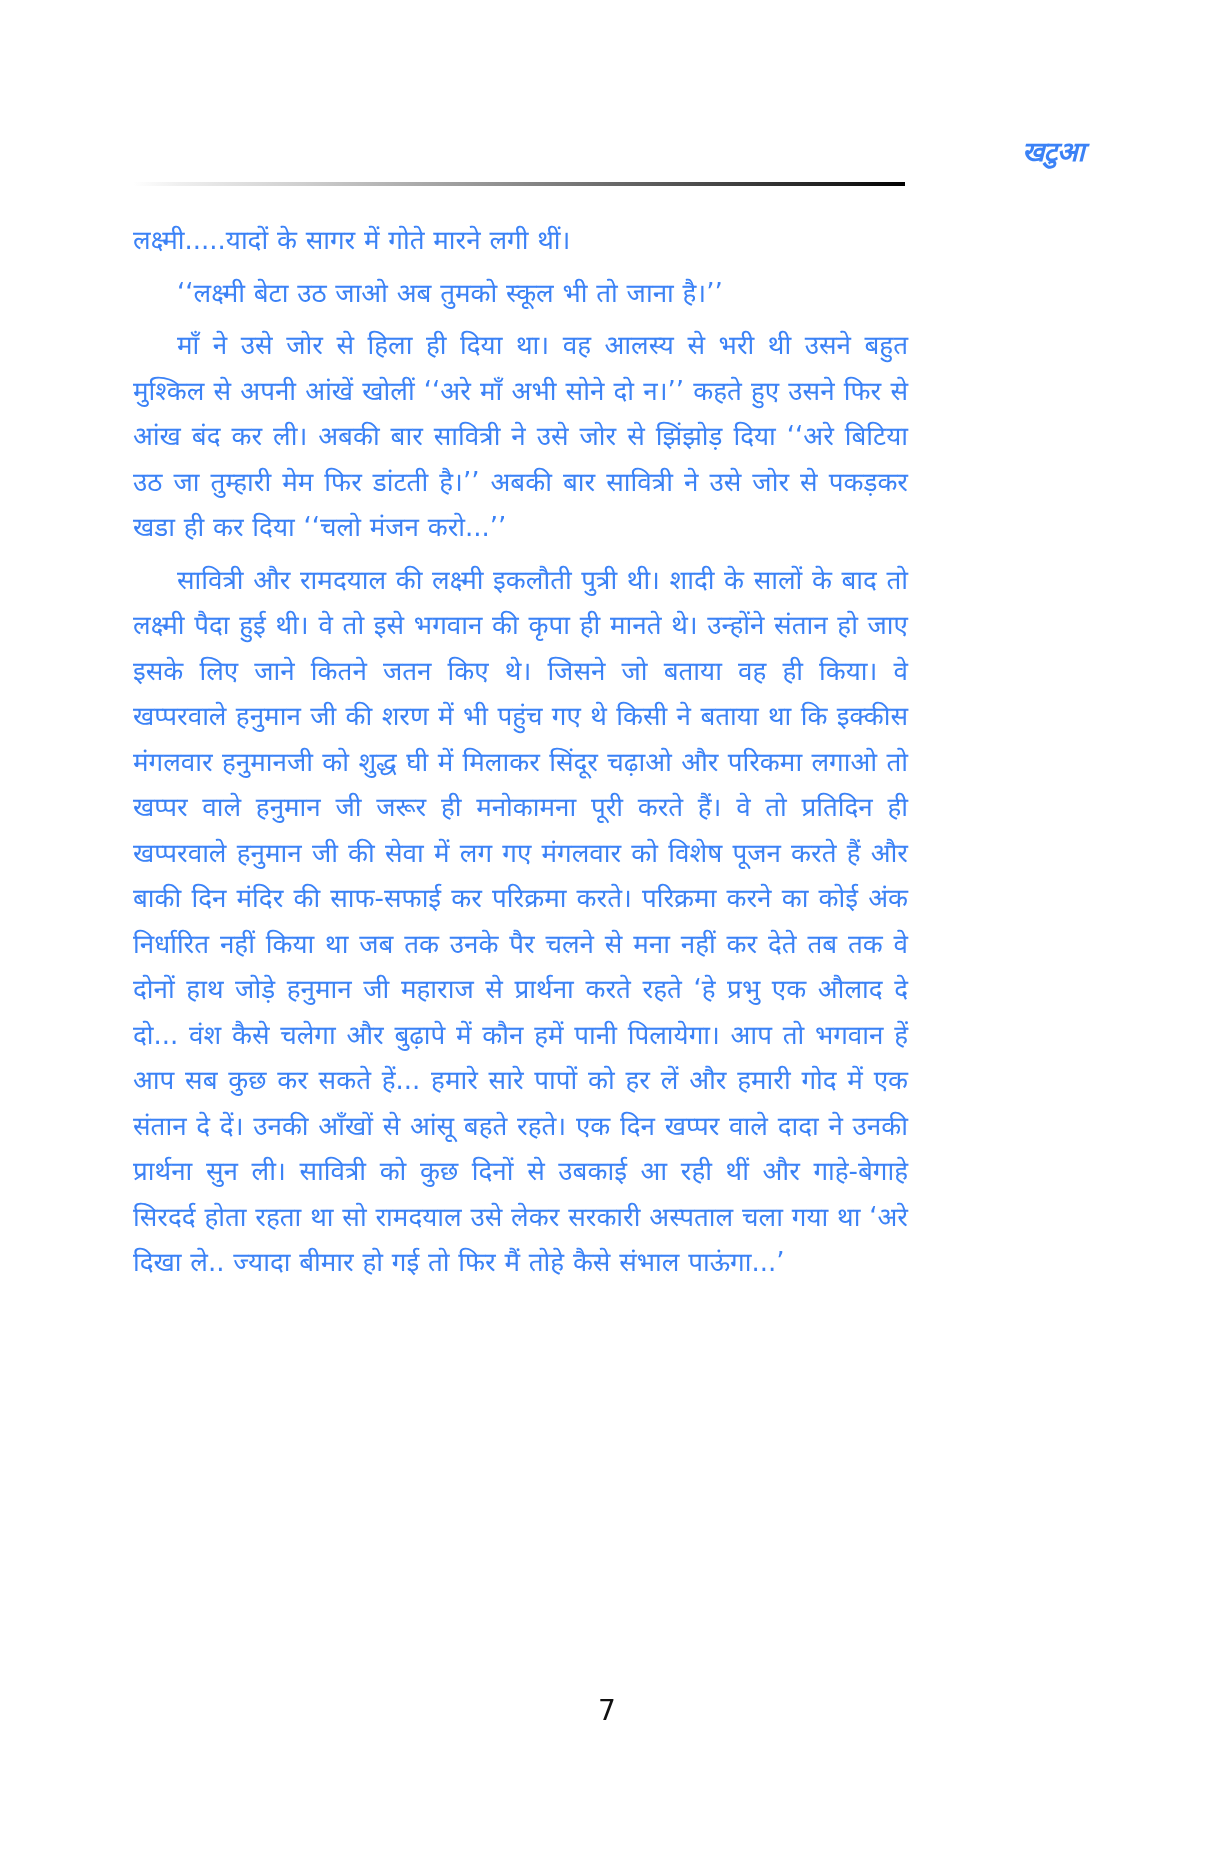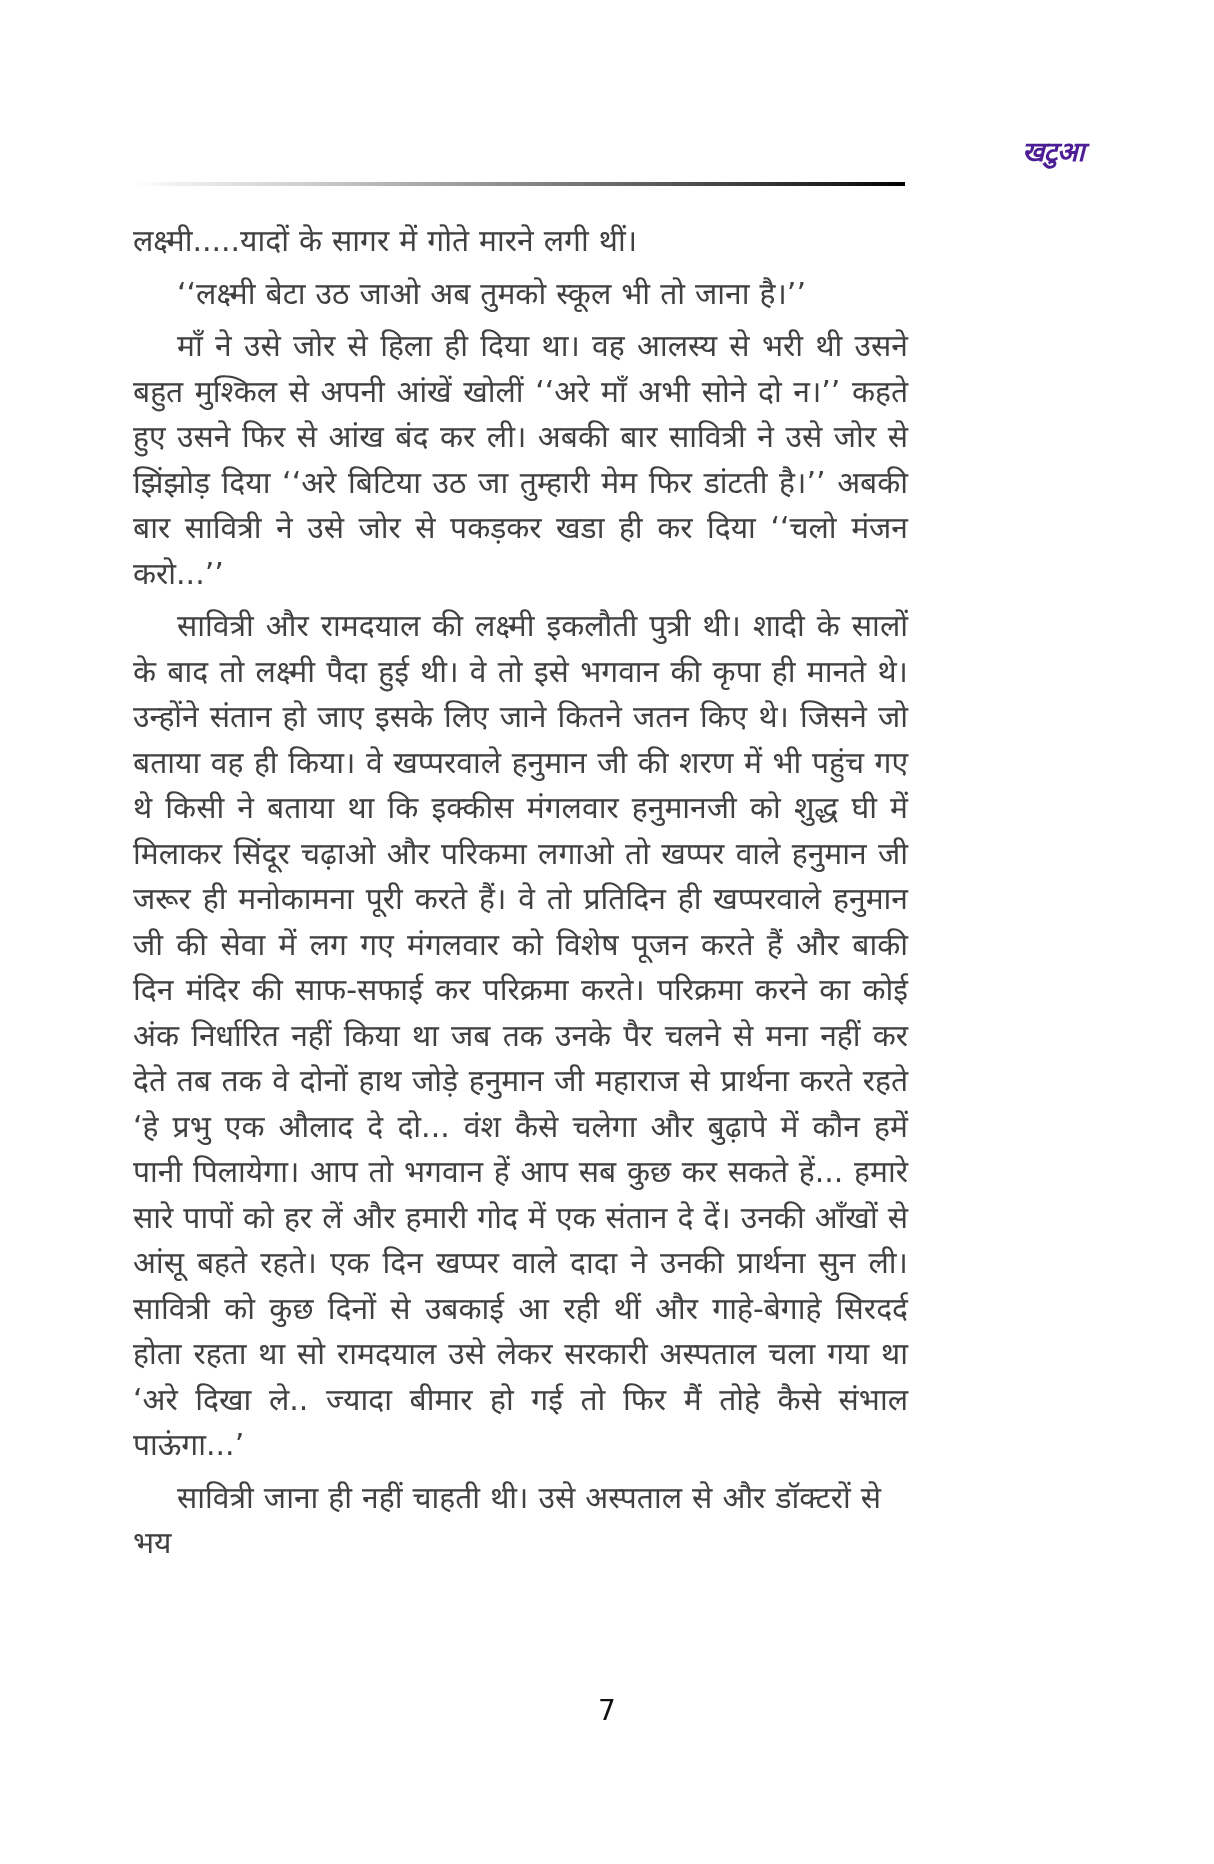--- a/index.html
+++ b/index.html
@@ -22,21 +22,21 @@
     position: absolute;
     top: 138px;
     right: 130px;
     width: 400px;
     text-align: right;
     font-family: "DejaVu Sans", "Liberation Sans", sans-serif;
     font-size: 27px;
     font-weight: 700;
     font-style: italic;
     letter-spacing: -0.5px;
-    color: #4c1d95;
+    color: #3b82f6;
     line-height: 1;
     white-space: nowrap;
   }
 
   
   .head-rule {
     position: absolute;
     top: 182px;
     left: 133px;
     width: 772px;
@@ -44,23 +44,23 @@
     background: linear-gradient(to right, #ffffff 0%, #efefef 6%, #cfcfcf 22%, #8f8f8f 48%, #4a4a4a 74%, #1b1b1b 92%, #000000 100%);
   }
 
   
   .body-col {
     position: absolute;
     left: 133px;
     top: 218px;
     width: 775px;
     font-family: "DejaVu Sans", "Liberation Sans", sans-serif;
-    font-size: 30px;
+    font-size: 26px;
     line-height: 45.5px;
-    color: #404040;
+    color: #3b82f6;
     text-align: justify;
     text-justify: inter-word;
     -webkit-font-smoothing: antialiased;
   }
   .body-col p {
     margin: 0 0 0 0;
     text-align: justify;
     word-spacing: 0.5px;
   }
   .body-col p.indent {
@@ -94,18 +94,17 @@
 
   <div class="running-head">खटुआ</div>
 
   <div class="head-rule"></div>
 
   <div class="body-col">
     <p class="noindent">लक्ष्मी.....यादों के सागर में गोते मारने लगी थीं।</p>
     <p class="indent">‘‘लक्ष्मी बेटा उठ जाओ अब तुमको स्कूल भी तो जाना है।’’</p>
     <p class="indent">माँ ने उसे जोर से हिला ही दिया था। वह आलस्य से भरी थी उसने बहुत मुश्किल से अपनी आंखें खोलीं ‘‘अरे माँ अभी सोने दो न।’’ कहते हुए उसने फिर से आंख बंद कर ली। अबकी बार सावित्री ने उसे जोर से झिंझोड़ दिया ‘‘अरे बिटिया उठ जा तुम्हारी मेम फिर डांटती है।’’ अबकी बार सावित्री ने उसे जोर से पकड़कर खडा ही कर दिया ‘‘चलो मंजन करो...’’</p>
     <p class="indent">सावित्री और रामदयाल की लक्ष्मी इकलौती पुत्री थी। शादी के सालों के बाद तो लक्ष्मी पैदा हुई थी। वे तो इसे भगवान की कृपा ही मानते थे। उन्होंने संतान हो जाए इसके लिए जाने कितने जतन किए थे। जिसने जो बताया वह ही किया। वे खप्परवाले हनुमान जी की शरण में भी पहुंच गए थे किसी ने बताया था कि इक्कीस मंगलवार हनुमानजी को शुद्ध घी में मिलाकर सिंदूर चढ़ाओ और परिकमा लगाओ तो खप्पर वाले हनुमान जी जरूर ही मनोकामना पूरी करते हैं। वे तो प्रतिदिन ही खप्परवाले हनुमान जी की सेवा में लग गए मंगलवार को विशेष पूजन करते हैं और बाकी दिन मंदिर की साफ-सफाई कर परिक्रमा करते। परिक्रमा करने का कोई अंक निर्धारित नहीं किया था जब तक उनके पैर चलने से मना नहीं कर देते तब तक वे दोनों हाथ जोड़े हनुमान जी महाराज से प्रार्थना करते रहते ‘हे प्रभु एक औलाद दे दो... वंश कैसे चलेगा और बुढ़ापे में कौन हमें पानी पिलायेगा। आप तो भगवान हें आप सब कुछ कर सकते हें... हमारे सारे पापों को हर लें और हमारी गोद में एक संतान दे दें। उनकी आँखों से आंसू बहते रहते। एक दिन खप्पर वाले दादा ने उनकी प्रार्थना सुन ली। सावित्री को कुछ दिनों से उबकाई आ रही थीं और गाहे-बेगाहे सिरदर्द होता रहता था सो रामदयाल उसे लेकर सरकारी अस्पताल चला गया था ‘अरे दिखा ले.. ज्यादा बीमार हो गई तो फिर मैं तोहे कैसे संभाल पाऊंगा...’</p>
-    <p class="indent last-flush">सावित्री जाना ही नहीं चाहती थी। उसे अस्पताल से और डॉक्टरों से भय</p>
   </div>
 
   <div class="folio">7</div>
 
 </div>
 
 </body></html>

